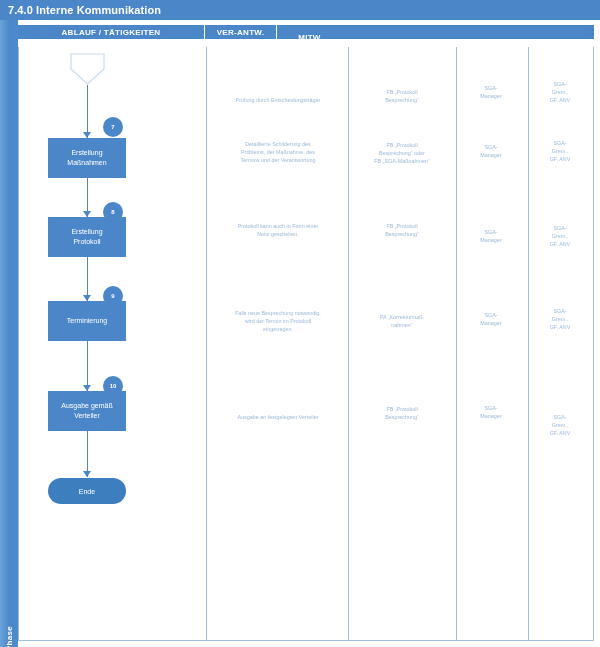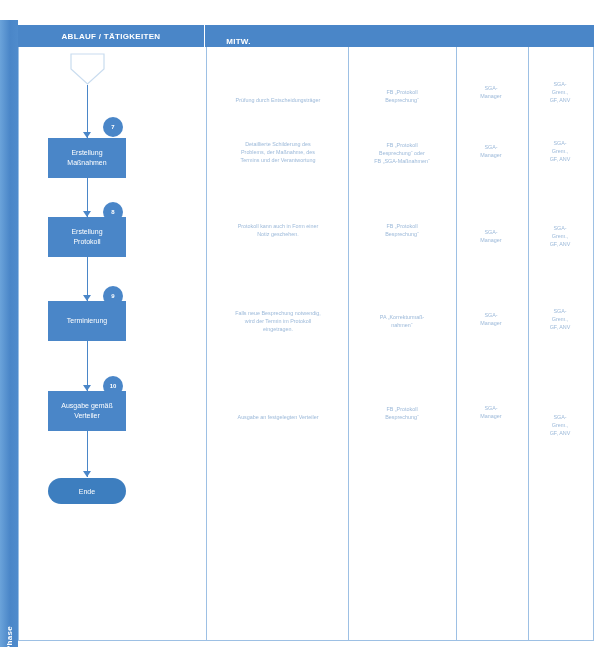--- a/index.html
+++ b/index.html
@@ -60,21 +60,21 @@
     font-weight: bold;
     letter-spacing: 0.3px;
   }
 
   
   .header-row {
     position: absolute;
     left: 18px;
     top: 25px;
     width: 576px;
-    height: 22px;
+    height: 14px;
     background: #4a86c8;
     display: flex;
   }
   .col-head {
     color: #ffffff;
     font-size: 8px;
     font-weight: bold;
     display: flex;
     align-items: center;
     justify-content: center;
@@ -213,27 +213,29 @@
   .col-hilfsmittel { left: 209px; width: 138px; }
   .col-dokumente   { left: 350px; width: 104px; }
   .col-verantw     { left: 457px; width: 68px; }
   .col-mitw        { left: 528px; width: 64px; }
 </style>
 </head>
 <body>
 
 <div id="page">
 
+  <div class="title-bar">7.4.0 Interne Kommunikation</div>
 
   <div class="phase-band">
     <div class="phase-label">Phase</div>
   </div>
 
   <div class="header-row">
     <div class="col-head c1">ABLAUF / TÄTIGKEITEN</div>
+    <div class="col-head c4">VER-ANTW.</div>
     <div class="col-head c5">MITW.</div>
   </div>
 
   <div class="body-grid">
     <div class="vline v1"></div>
     <div class="vline v2"></div>
     <div class="vline v3"></div>
     <div class="vline v4"></div>
   </div>
 

